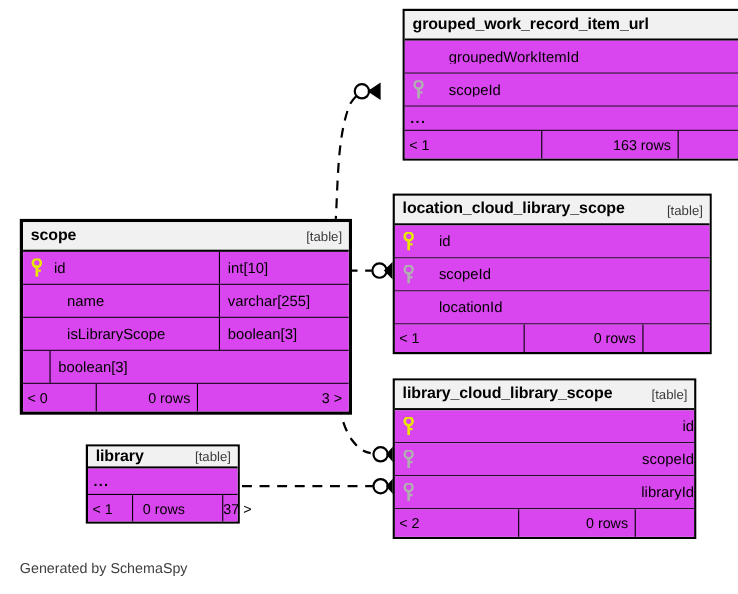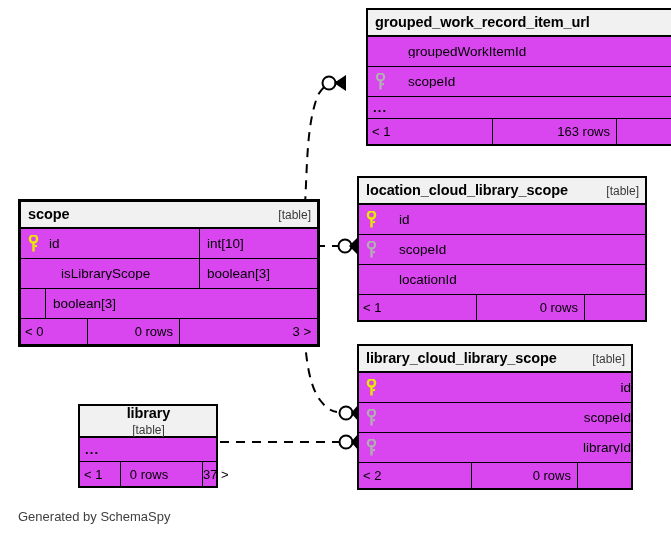--- a/index.html
+++ b/index.html
@@ -154,21 +154,21 @@
   #tbl-location .foot .f-left  { width: 117px; flex: 0 0 117px; }
   #tbl-location .foot .f-mid   { width: 108px; flex: 0 0 108px; }
   #tbl-location .foot .f-right { flex: 1 1 auto; }
 
   
   #tbl-librarycloud .foot .f-left  { width: 112px; flex: 0 0 112px; }
   #tbl-librarycloud .foot .f-mid   { width: 106px; flex: 0 0 106px; }
   #tbl-librarycloud .foot .f-right { flex: 1 1 auto; }
 
   
-  #tbl-library .hdr { height: 32px; flex-direction: column; }
+  #tbl-library .hdr { height: 20px; }
   #tbl-library .ellip { height: 24px; }
   #tbl-library .foot { height: 24px; font-size: 13px; }
   #tbl-library .foot .f-left  { width: 40px; flex: 0 0 40px; }
   #tbl-library .foot .f-mid   { width: 57px; flex: 0 0 57px; justify-content: center; padding-right: 0; }
   #tbl-library .foot .f-right { flex: 1 1 auto; margin-left: 25px; }
 
   
   #caption {
     position: absolute;
     left: 18px;
@@ -256,20 +256,25 @@
         <svg class="key" width="11" height="18" viewBox="0 0 11 18" aria-hidden="true">
           <circle cx="5.5" cy="4" r="3.6" fill="none" stroke="#e8e800" stroke-width="2.4"></circle>
           <rect x="4.3" y="6.5" width="2.4" height="10" fill="#e8e800"></rect>
           <rect x="6.7" y="10" width="2.4" height="2.1" fill="#e8e800"></rect>
         </svg>
       </span>
       <span class="cname">id</span>
       <span class="ctype">int[10]</span>
     </div>
 
+    <div class="tbl-row col">
+      <span class="keycell"></span>
+      <span class="cname">name</span>
+      <span class="ctype">varchar[255]</span>
+    </div>
 
     <div class="tbl-row col">
       <span class="keycell"></span>
       <span class="cname">isLibraryScope</span>
       <span class="ctype">boolean[3]</span>
     </div>
 
     <div class="tbl-row col">
       <span class="keycell"></span>
       <span class="ctype">boolean[3]</span>

